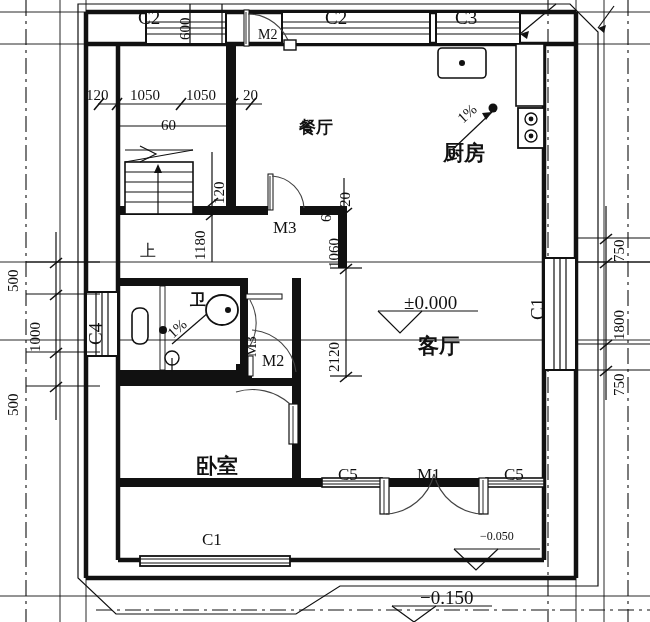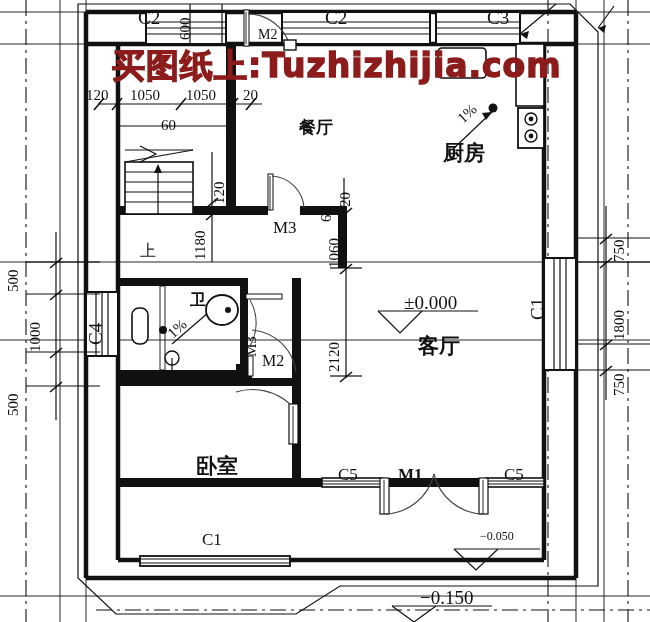--- a/index.html
+++ b/index.html
@@ -360,36 +360,35 @@
     </g>
 
     <g>
       <path class="t" d="M556,4 L520,34"></path>
       <path class="solid" d="M520,34 l9,-3 l-2,8 z"></path>
       <path class="t" d="M614,6 L598,28"></path>
       <path class="solid" d="M598,28 l8,-3 l-2,8 z"></path>
     </g>
   </svg>
 
-  <div class="wm">买图纸上:Tuzhizhijia.com</div>
 
   <div class="lbl" style="left:138px; top:8px; font-size:19px;">C2</div>
   <div class="lbl" style="left:325px; top:8px; font-size:19px;">C2</div>
-  <div class="lbl" style="left:455px; top:8px; font-size:19px;margin-left:32px;">C3</div>
+  <div class="lbl" style="left:455px; top:8px; font-size:19px;">C3</div>
   <div class="lbl vlbl" style="left:528px; top:320px; font-size:19px;">C1</div>
   <div class="lbl vlbl" style="left:86px; top:345px; font-size:19px;">C4</div>
   <div class="lbl" style="left:338px; top:466px; font-size:17px;">C5</div>
   <div class="lbl" style="left:504px; top:466px; font-size:17px;">C5</div>
   <div class="lbl" style="left:202px; top:531px; font-size:17px;">C1</div>
 
   <div class="lbl" style="left:258px; top:28px; font-size:14px;">M2</div>
   <div class="lbl" style="left:273px; top:219px; font-size:17px;">M3</div>
   <div class="lbl vlbl" style="left:244px; top:357px; font-size:15px;">M3</div>
   <div class="lbl" style="left:262px; top:353px; font-size:16px;">M2</div>
-  <div class="lbl" style="left:398px; top:466px; font-size:17px;font-weight:bold;">M1</div>
+  <div class="lbl" style="left:417px; top:466px; font-size:17px;">M1</div>
 
   <div class="lbl cjk" style="left:299px; top:119px; font-size:17px;">餐厅</div>
   <div class="lbl cjk" style="left:443px; top:143px; font-size:21px;">厨房</div>
   <div class="lbl cjk" style="left:418px; top:336px; font-size:21px;">客厅</div>
   <div class="lbl cjk" style="left:196px; top:456px; font-size:21px;">卧室</div>
   <div class="lbl cjk" style="left:190px; top:292px; font-size:16px;">卫</div>
 
   <div class="lbl" style="left:140px; top:243px; font-size:16px;">上</div>
   <div class="lbl" style="left:455px; top:115px; font-size:15px; transform-origin:left top; transform:rotate(-42deg);">1%</div>
   <div class="lbl" style="left:165px; top:330px; font-size:15px; transform-origin:left top; transform:rotate(-42deg);">1%</div>

